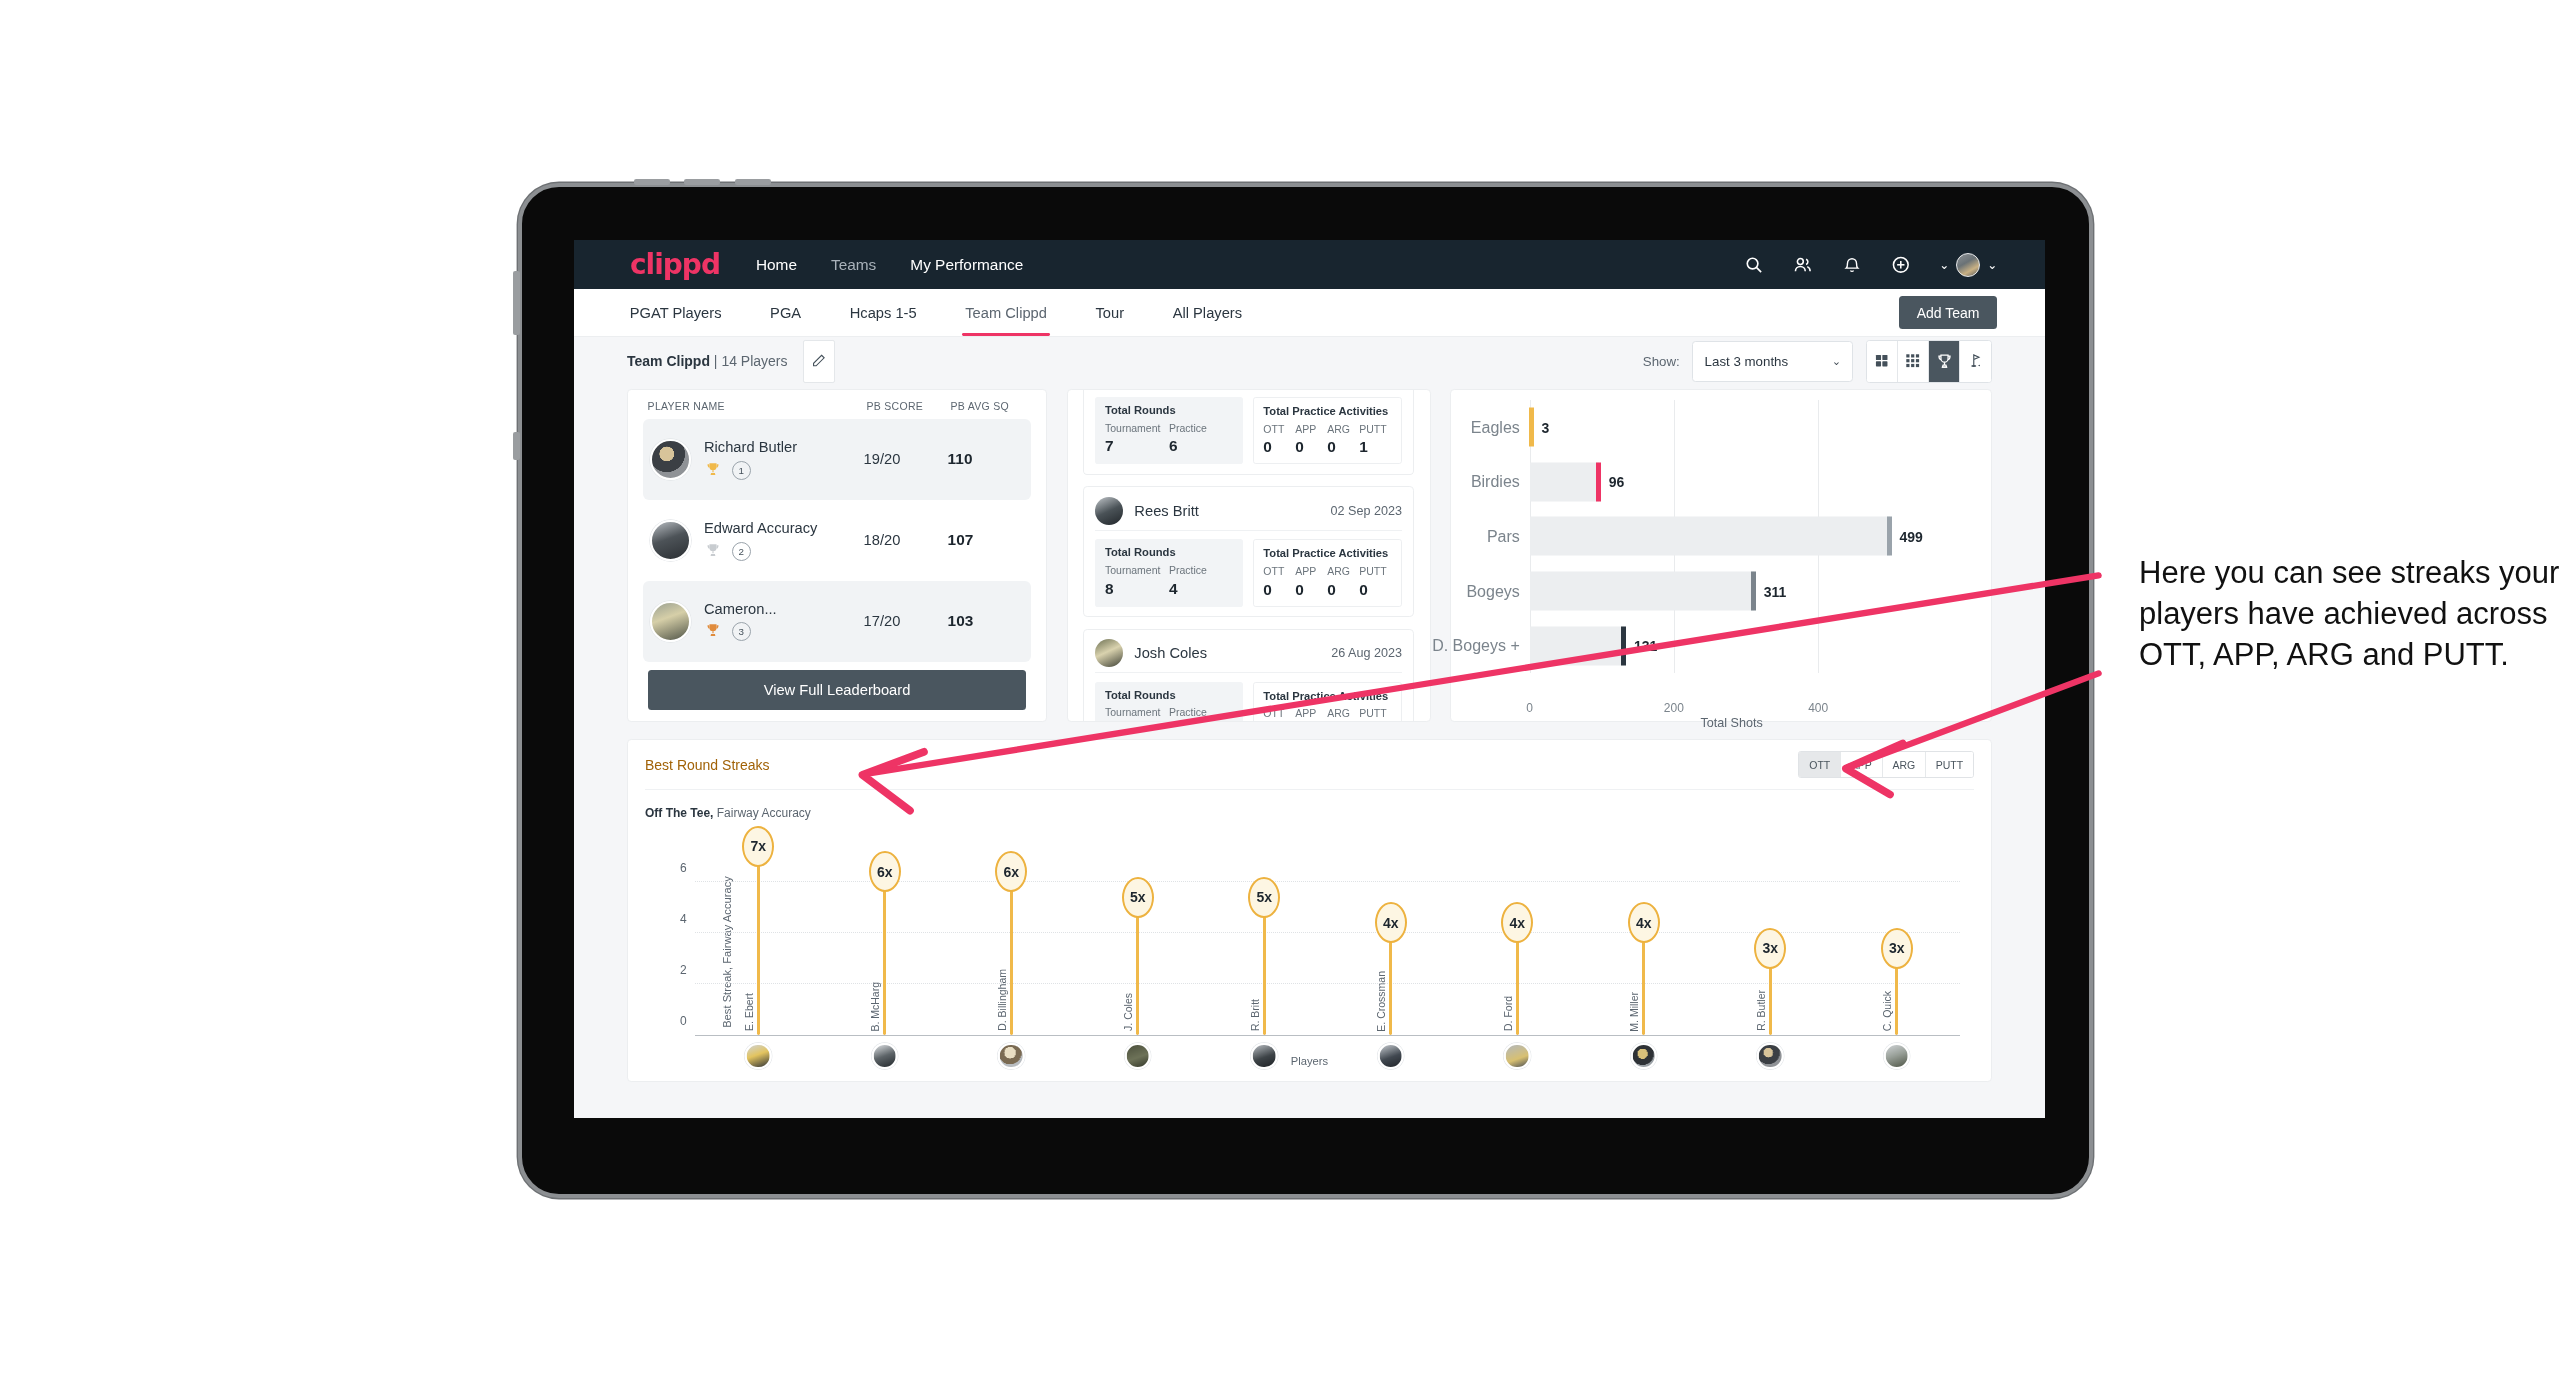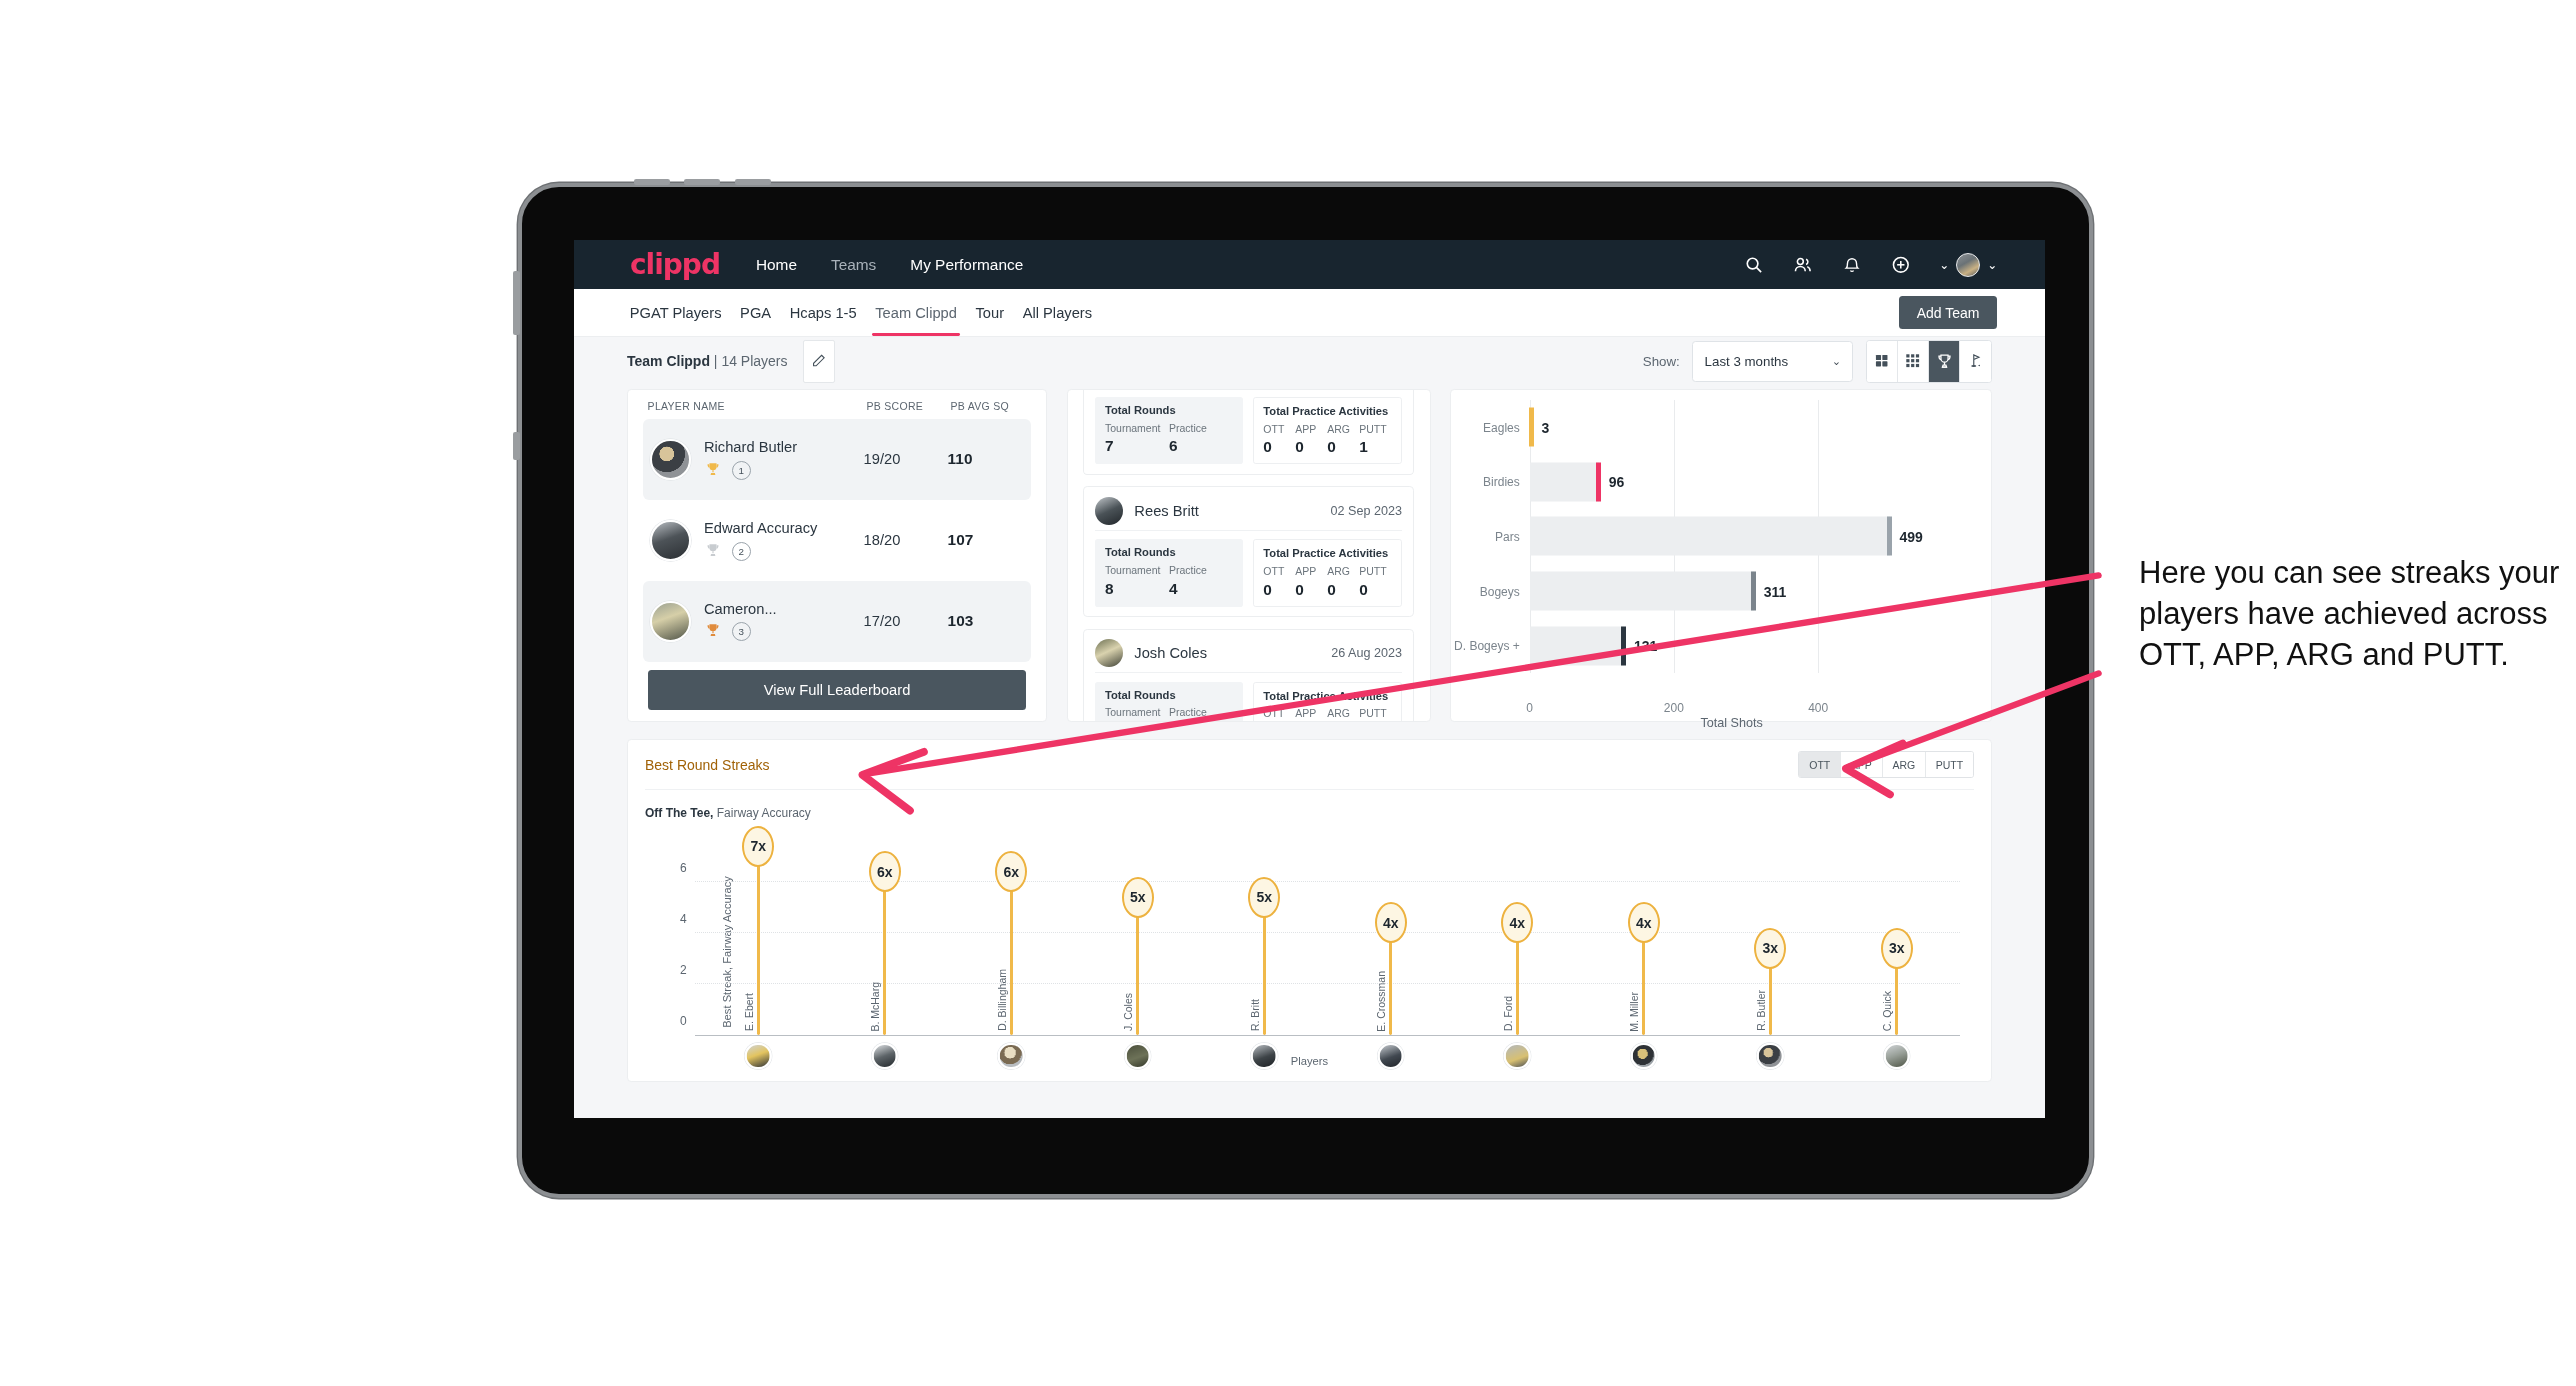--- a/index.html
+++ b/index.html
@@ -57,21 +57,21 @@
     background: linear-gradient(150deg,#8d9296 0%,#6a7276 40%,#c9b184 70%,#55585c 100%);
     border: 1.4px solid #e8eaec;
   }
   .caret { color:#fff; font-size:12px; margin-left:-19.6px; }
 
   
   .tabbar {
     height: 48px; background: #ffffff; display: flex; align-items: center;
     padding: 0 28px; position: relative; border-bottom: 0.7px solid #eceef0;
   }
-  .tabs { display: flex; gap: 13px; align-items: center; height: 100%; margin-left: 25px; }
+  .tabs { display: flex; gap: 43px; align-items: center; height: 100%; margin-left: 25px; }
   .tab {
     font-size: 14.7px; color: #2b3640; height: 100%; display: flex; align-items: center;
     position: relative; padding: 0 2.8px;
   }
   .tab.active { color: #5c6670; }
   .tab.active:after {
     content:''; position: absolute; left: 0; right: 0; bottom: 0;
     height: 3.5px; background: #ee3465; border-radius: 1.4px;
   }
   .add-team {
@@ -157,21 +157,21 @@
   .kv { flex:1; }
   .kv .k { font-size:10.5px; color:#6b747c; margin-bottom:3.5px; }
   .kv .v { font-size:15.4px; color:#1d262e; font-weight:700; }
 
   
   .scorecard { flex:1; height: 333px; padding: 9.8px 15.4px 7px 15.4px; position:relative; }
   .sc-plot { position:relative; height: 273px; margin-left: 63px; margin-right: 42px; }
   .sc-grid { position:absolute; inset:0; }
   .gline { position:absolute; top:0; bottom:0; width:0.7px; background:#e9ebed; }
   .sc-row { position:absolute; left:0; right:0; display:flex; align-items:center; }
-  .sc-label { position:absolute; right: 100%; margin-right: 9.8px; font-size:12px; color:#7b848c; white-space:nowrap; }
+  .sc-label { position:absolute; right: 100%; margin-right: 9.8px; font-size:16px; color:#7b848c; white-space:nowrap; }
   .bar-bg { height: 39px; background:#eceef0; position:relative; }
   .bar-cap { position:absolute; top:0; bottom:0; width:4.9px; right:-2.1px; }
   .bar-val { position:absolute; left:100%; margin-left:9.8px; top:50%; transform:translateY(-50%); font-size:14px; font-weight:700; color:#1d262e; }
   .sc-axis { position:absolute; left:0; right:0; bottom:-28px; }
   .tick { position:absolute; font-size:12px; color:#7b848c; transform:translateX(-50%); }
   .sc-xlabel { text-align:center; font-size:12.6px; color:#5c6670; margin-top: 43px; margin-left:63px; margin-right:42px; }
 
   
   .streaks { margin-top: 17px; background:#fff; border:0.7px solid #eceef0; border-radius:4.2px; padding: 0 17px 14px 17px; }
   .st-head { display:flex; align-items:center; height: 50px; border-bottom:0.7px solid #eff1f3; }

